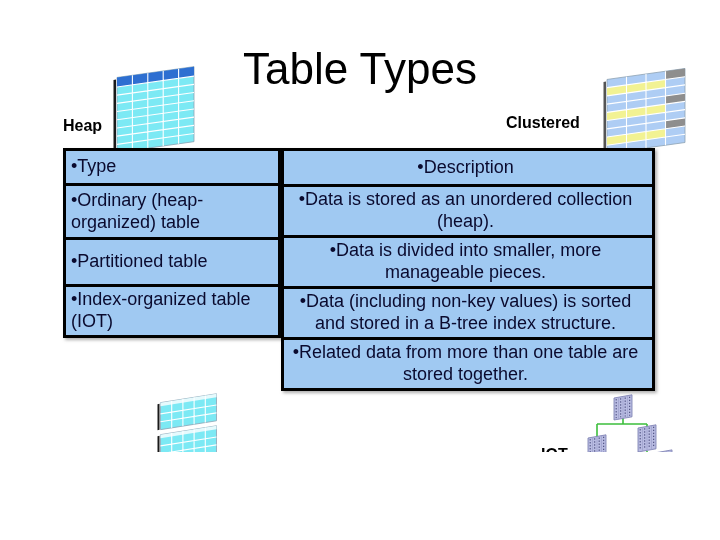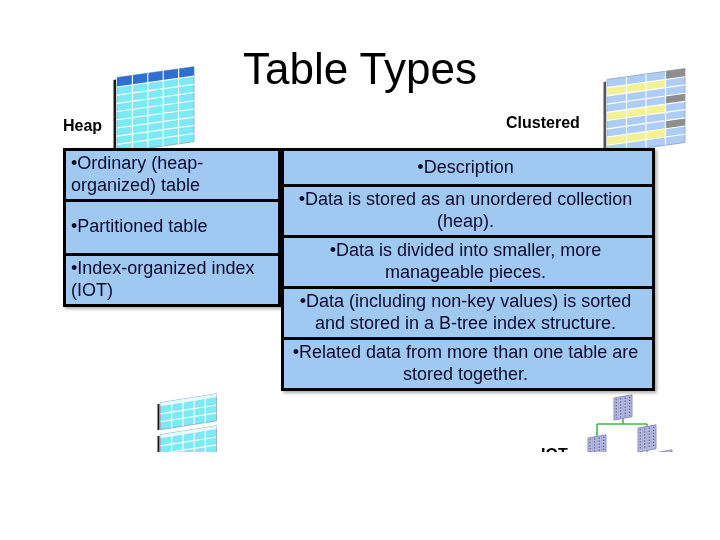--- a/index.html
+++ b/index.html
@@ -102,28 +102,31 @@
       <rect class="clgray" x="69.5" y="63.4" width="19.5" height="8.2"></rect>
       <rect class="clyellow" x="11" y="22.2" width="58.5" height="8.2"></rect>
       <rect class="clyellow" x="11" y="46.9" width="58.5" height="8.2"></rect>
       <rect class="clyellow" x="11" y="71.5" width="58.5" height="8.2"></rect>
       <path class="grid" d="M30.5 14 V88 M50 14 V88 M69.5 14 V88 M11 22.2 H89 M11 30.4 H89 M11 38.7 H89 M11 46.9 H89 M11 55.1 H89 M11 63.4 H89 M11 71.5 H89 M11 79.8 H89"></path>
     </g>
   </svg>
 
   <table class="tbl" id="left-table">
     <tbody>
+        <tr>
+      <td>•Type</td>
+        </tr>
     <tr>
       <td>•Ordinary (heap-organized) table</td>
         </tr>
     <tr>
       <td>•Partitioned table</td>
         </tr>
     <tr>
-      <td>•Index-organized index (IOT)</td>
+      <td>•Index-organized table (IOT)</td>
         </tr>
   </tbody>
     </table>
 
   <table class="tbl" id="right-table">
     <tbody>
         <tr>
       <td>•Description</td>
         </tr>
     <tr>

